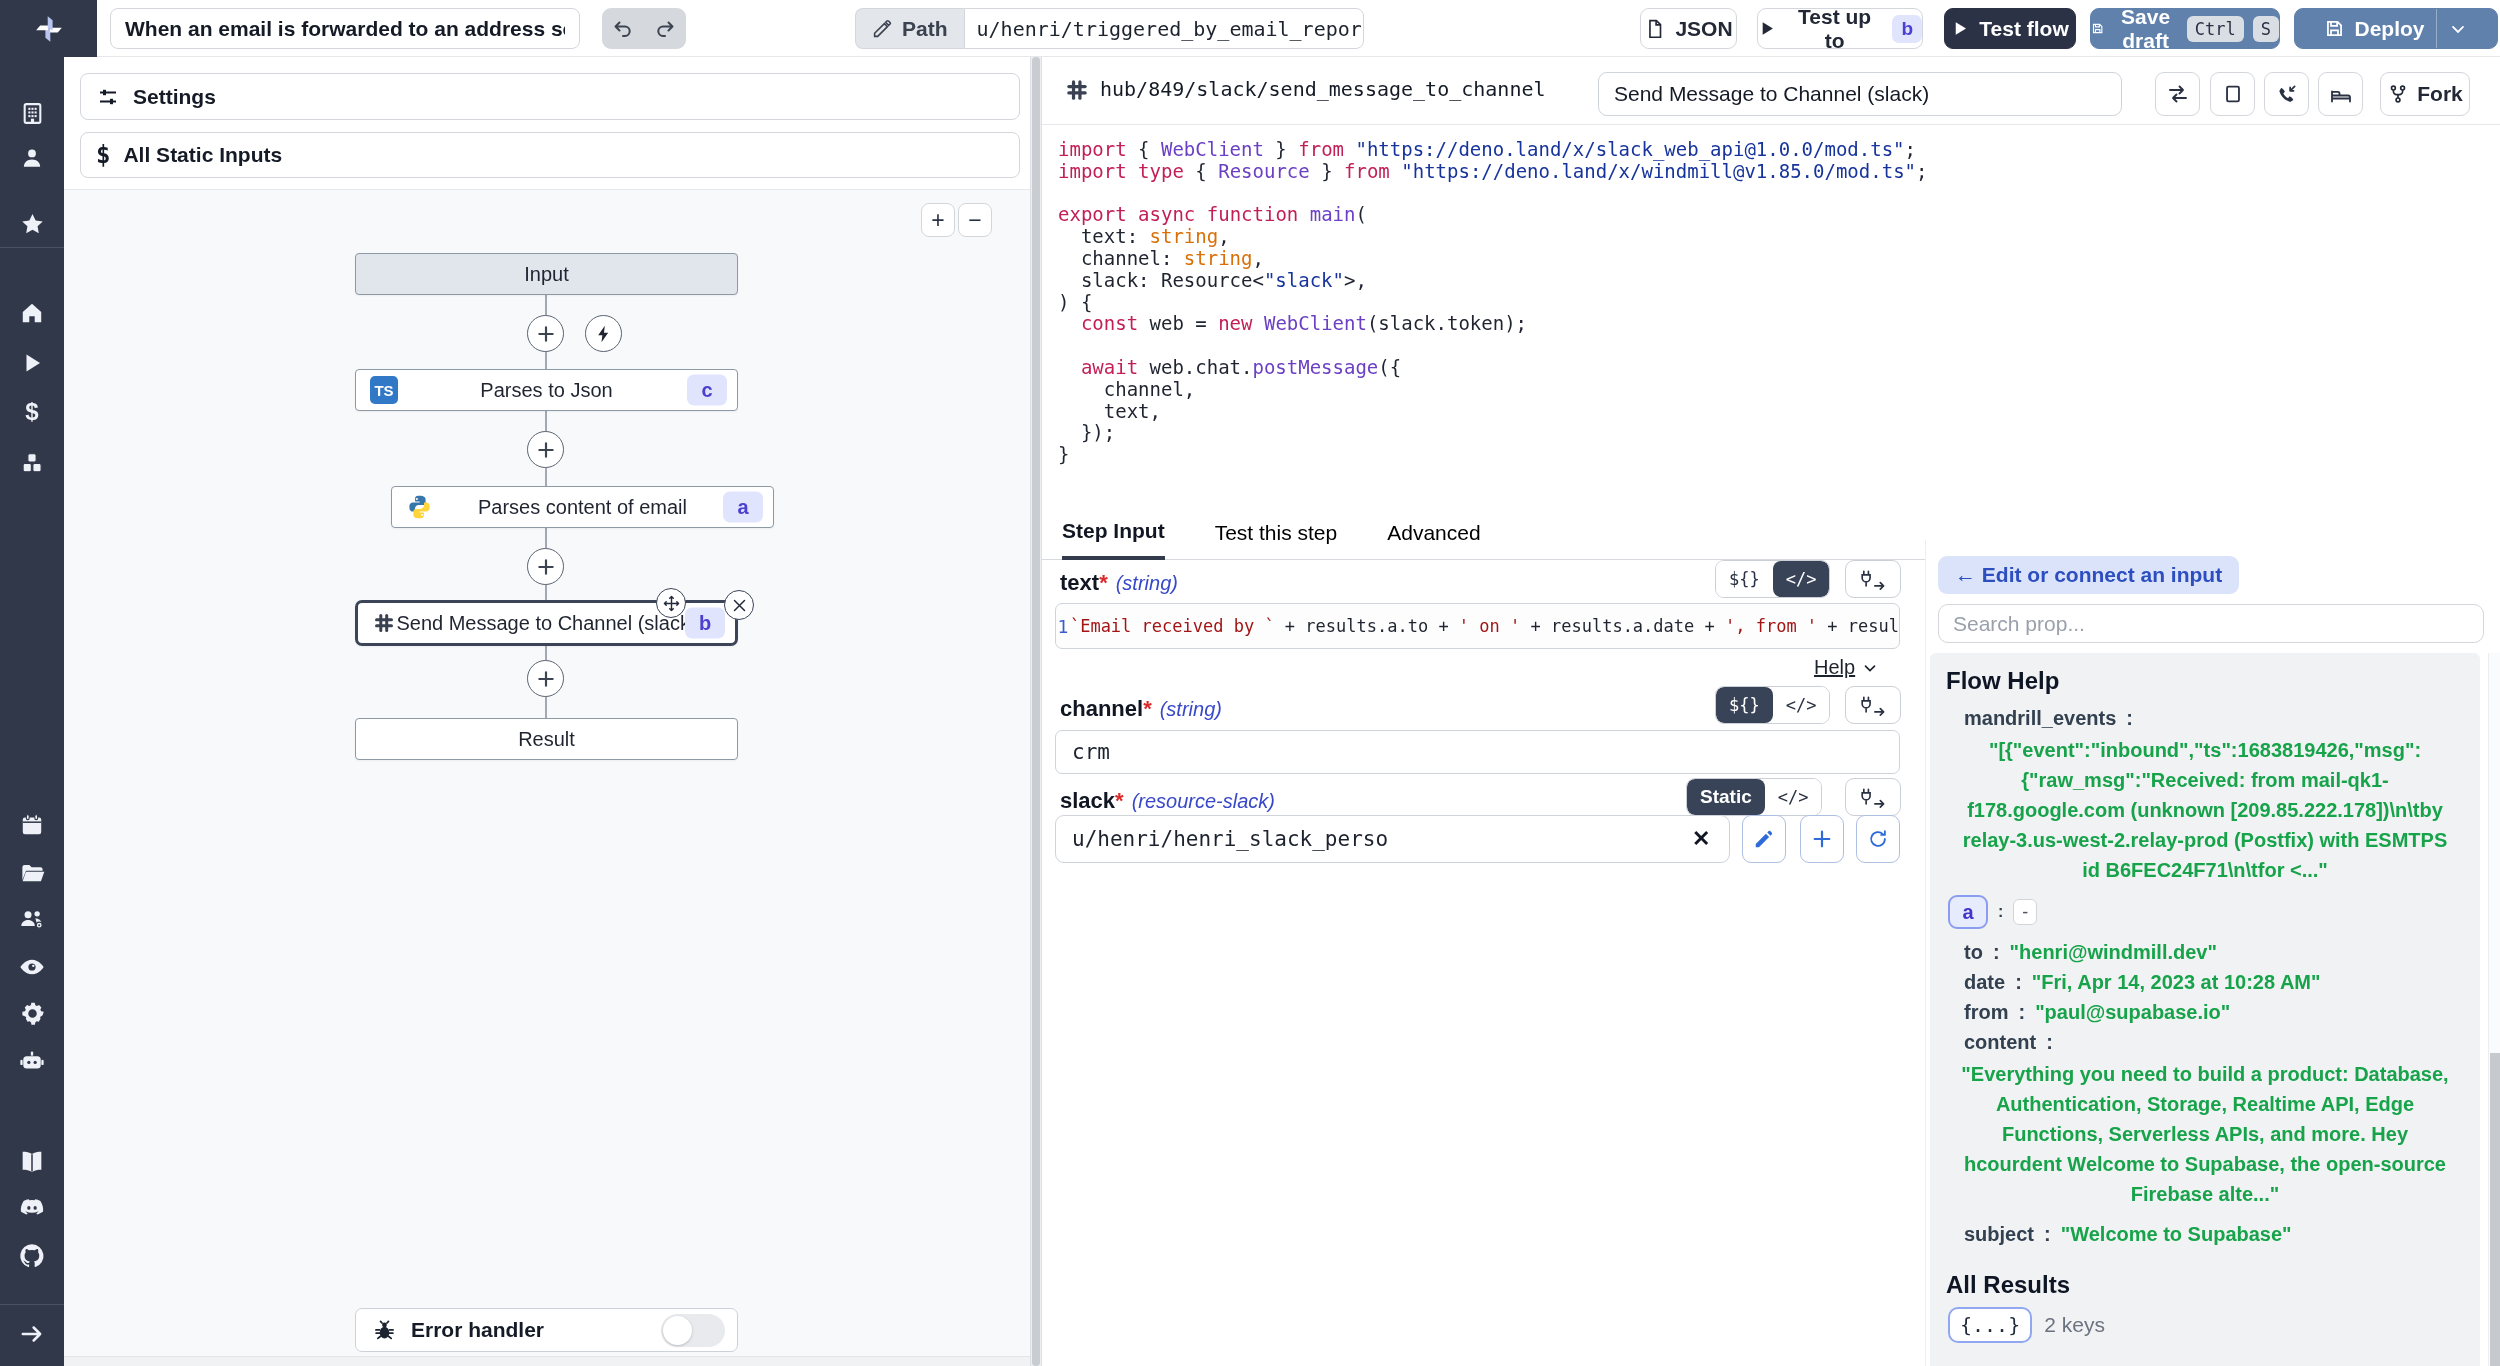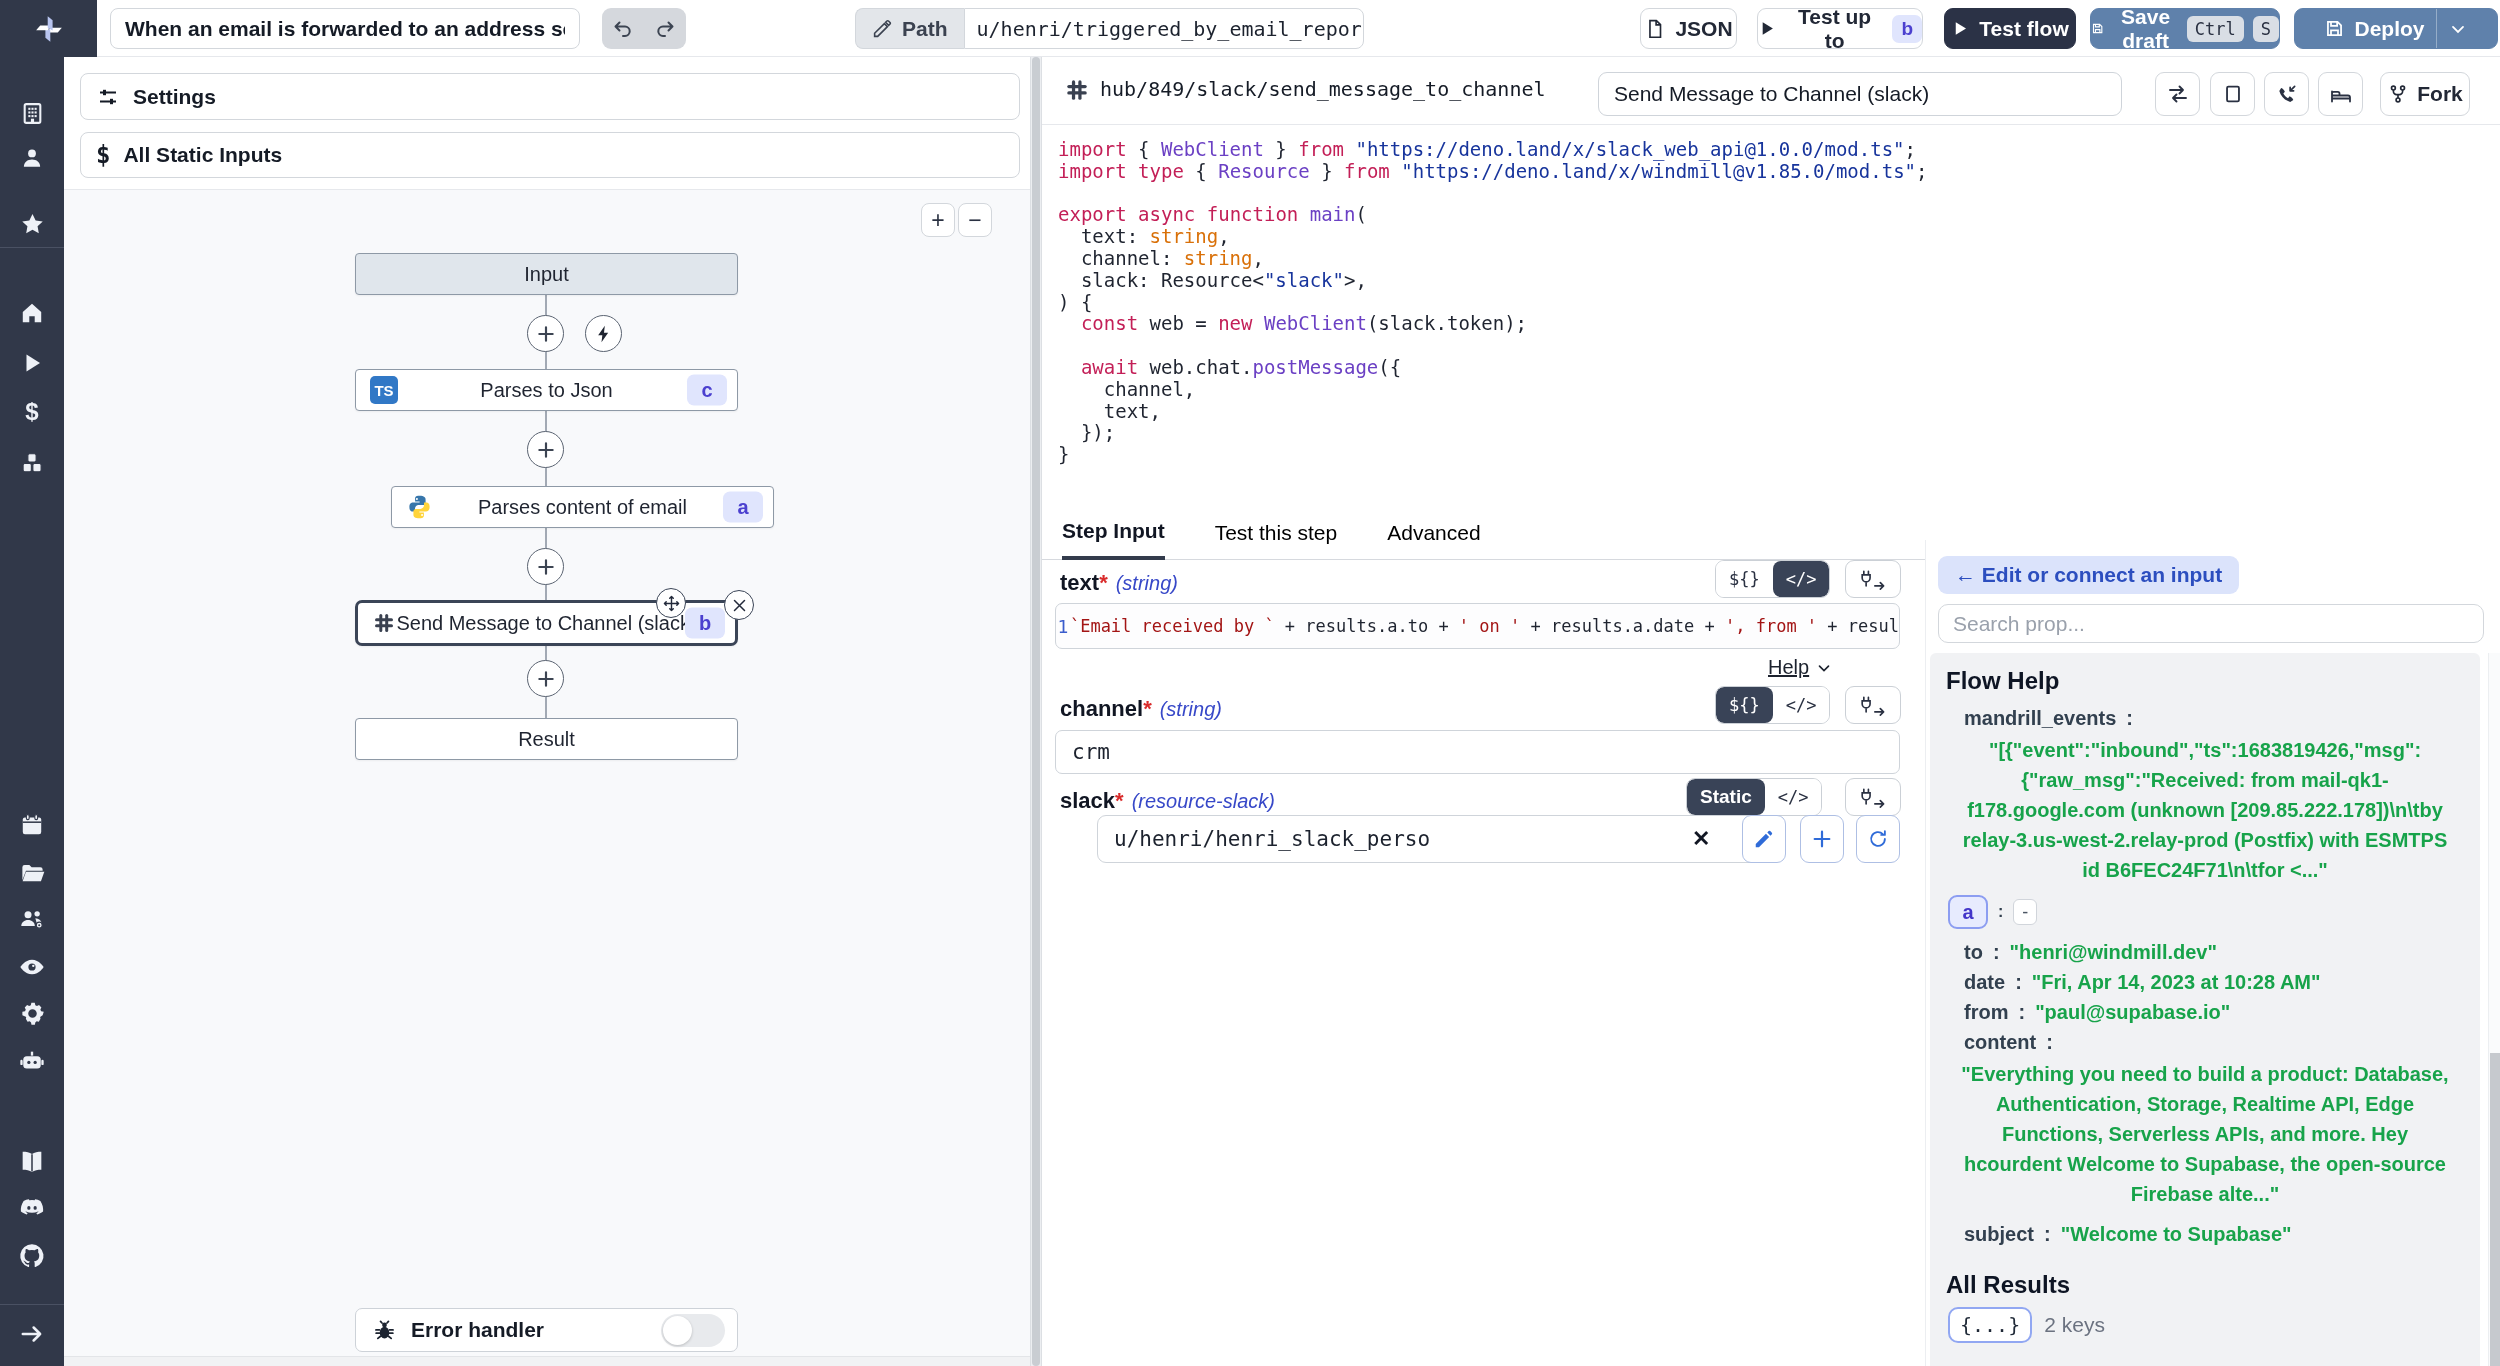--- a/index.html
+++ b/index.html
@@ -528,21 +528,21 @@
     <button class="plug-btn" style="left:803px; top:0px;">
       <svg width="30" height="22" viewBox="0 0 32 24">
           <path d="M6 3.5v4M11 3.5v4M4.2 7.5h8.6v3.3a4.3 4.3 0 0 1-8.6 0zM8.5 15.2v4.3" fill="none" stroke="#2a3142" stroke-width="1.8" stroke-linecap="round"></path>
           <path d="M18 19.5h9M24 16l3.5 3.5L24 23" fill="none" stroke="#2a3142" stroke-width="1.8" stroke-linecap="round" stroke-linejoin="round"></path>
         </svg>
     </button>
     <div class="expr-box" style="top:43px;">
       <span class="ln">1</span>
       <span class="expr-code"><span class="tk-es">`Email received by ` </span><span class="tk-p">+ results.a.to + </span><span class="tk-es">' on '</span><span class="tk-p"> + results.a.date + </span><span class="tk-es">', from '</span><span class="tk-p"> + resul</span></span>
     </div>
-    <div class="help-link" style="left:726px; top:96px;">
+    <div class="help-link" style="left:772px; top:96px;">
       <u>Help</u>
       <svg width="18" height="18" viewBox="0 0 24 24">
           <path d="M6 9.5l6 6 6-6" fill="none" stroke="#1c222e" stroke-width="2.2" stroke-linecap="round"></path>
         </svg>
     </div>
 
     <div class="f-label" style="top:136px;">
       <span>channel</span><span class="star">*</span><span class="type">(string)</span>
     </div>
     <div class="seg-group" style="left:673px; top:126px;">
@@ -563,21 +563,21 @@
     <div class="seg-group" style="left:644px; top:218px;">
       <span class="seg on" style="font-family:'Liberation Sans',sans-serif; font-weight:700; font-size:19px;">Static</span>
       <span class="seg">&lt;/&gt;</span>
     </div>
     <button class="plug-btn" style="left:803px; top:218px;">
       <svg width="30" height="22" viewBox="0 0 32 24">
           <path d="M6 3.5v4M11 3.5v4M4.2 7.5h8.6v3.3a4.3 4.3 0 0 1-8.6 0zM8.5 15.2v4.3" fill="none" stroke="#2a3142" stroke-width="1.8" stroke-linecap="round"></path>
           <path d="M18 19.5h9M24 16l3.5 3.5L24 23" fill="none" stroke="#2a3142" stroke-width="1.8" stroke-linecap="round" stroke-linejoin="round"></path>
         </svg>
     </button>
-    <input class="f-input" style="top: 255px; width: 675px; height: 48px; border-radius: 9px; margin-left: 42px;" value="u/henri/henri_slack_perso">
+    <input class="f-input" style="top: 255px; width: 675px; height: 48px; border-radius: 9px;" value="u/henri/henri_slack_perso">
     <span class="x-clear" style="left:650px; top:266px;">✕</span>
     <button class="res-row-btn" style="left:700px; top:255px;">
       <svg width="22" height="22" viewBox="0 0 24 24">
           <path d="M3 17.5V21h3.5L17.6 9.9l-3.5-3.5L3 17.5zM20.6 6.9c.5-.5.5-1.2 0-1.7l-1.8-1.8a1.2 1.2 0 0 0-1.7 0l-1.5 1.5 3.5 3.5 1.5-1.5z" fill="#2f6bd8"></path>
         </svg>
     </button>
     <button class="res-row-btn" style="left:758px; top:255px;">
       <svg width="22" height="22" viewBox="0 0 24 24">
           <path d="M12 4v16M4 12h16" stroke="#2f6bd8" stroke-width="2.4" stroke-linecap="round"></path>
         </svg>

